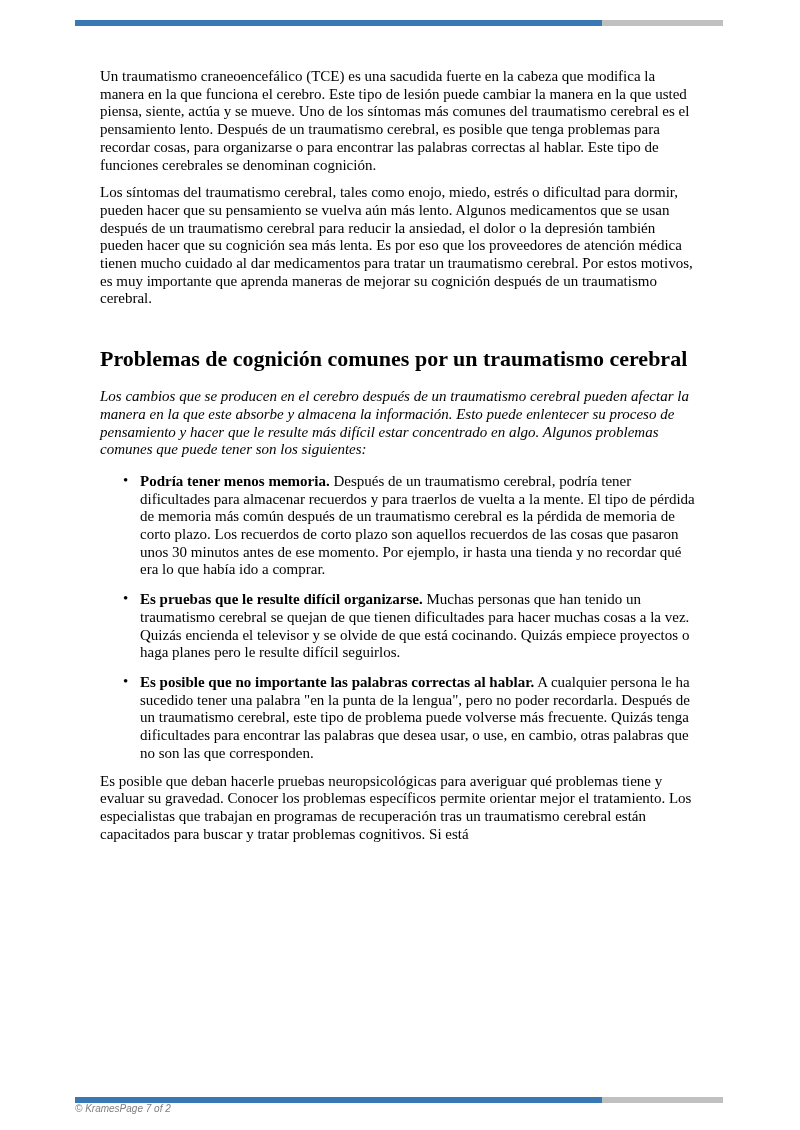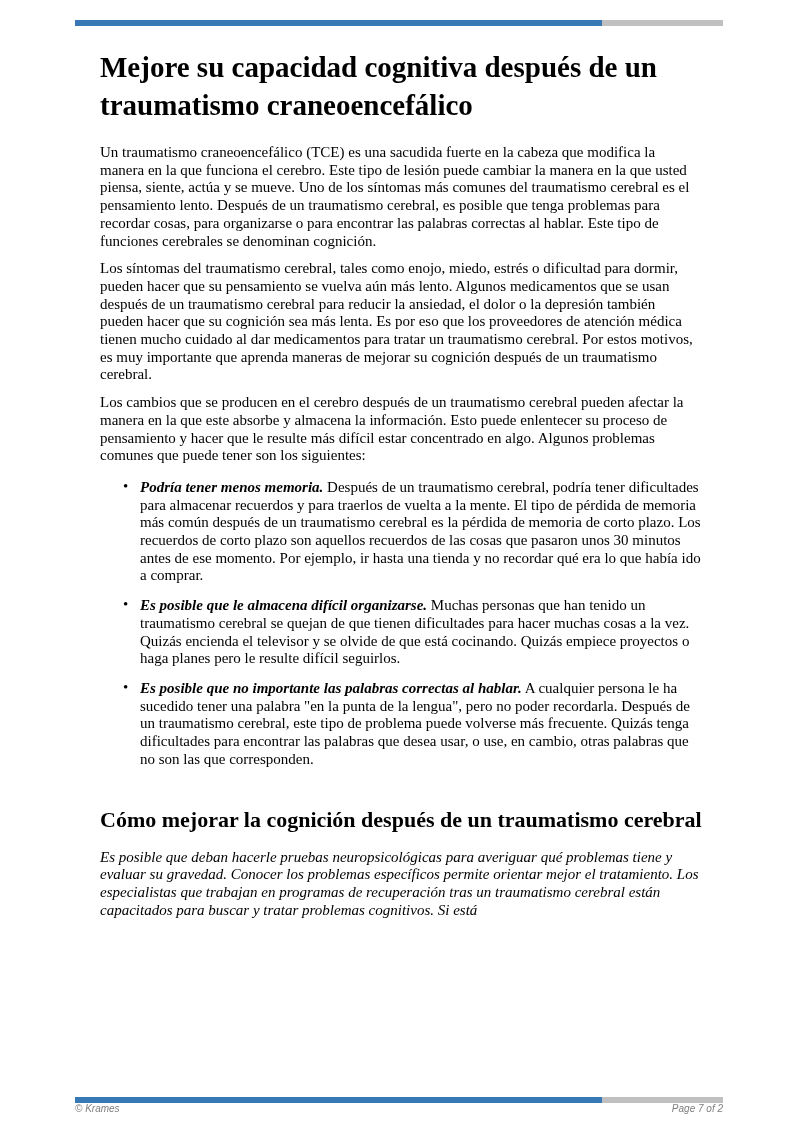--- a/index.html
+++ b/index.html
@@ -70,68 +70,66 @@
     line-height: 17.7px;
     margin-top: 12px;
   }
   ul.bullet-list li:first-child { margin-top: 0; }
   .bullet-marker {
     position: absolute;
     left: 23px;
     top: -1px;
     font-size: 15px;
   }
-  .bullet-lead { font-weight: bold; font-style: italic; }
+  .bullet-lead { font-weight: bold; }
   .footer-row {
     position: absolute;
     top: 1103px;
     left: 75px;
     width: 648px;
     display: flex;
-    justify-content: space-between;
     font-family: "Liberation Sans", "DejaVu Sans", sans-serif;
     font-style: italic;
     font-size: 10px;
     color: #7f7f7f;
   }
 </style>
 </head>
 <body>
 
 <div class="accent-bar" id="bar-top">
   <span class="seg-blue"></span><span class="seg-gray"></span>
 </div>
 
 <div class="content">
-  <h1 class="doc-title">Mejore su capacidad cognitiva después de un traumatismo craneoencefálico</h1>
 
   <p class="body-text first-para">Un traumatismo craneoencefálico (TCE) es una sacudida fuerte en la cabeza que modifica la manera en la que funciona el cerebro. Este tipo de lesión puede cambiar la manera en la que usted piensa, siente, actúa y se mueve. Uno de los síntomas más comunes del traumatismo cerebral es el pensamiento lento. Después de un traumatismo cerebral, es posible que tenga problemas para recordar cosas, para organizarse o para encontrar las palabras correctas al hablar. Este tipo de funciones cerebrales se denominan cognición.</p>
   <p class="body-text">Los síntomas del traumatismo cerebral, tales como enojo, miedo, estrés o dificultad para dormir, pueden hacer que su pensamiento se vuelva aún más lento. Algunos medicamentos que se usan después de un traumatismo cerebral para reducir la ansiedad, el dolor o la depresión también pueden hacer que su cognición sea más lenta. Es por eso que los proveedores de atención médica tienen mucho cuidado al dar medicamentos para tratar un traumatismo cerebral. Por estos motivos, es muy importante que aprenda maneras de mejorar su cognición después de un traumatismo cerebral.</p>
 
+  <h2 class="section-heading">Problemas de cognición comunes por un traumatismo cerebral</h2>
   <p class="body-text">Los cambios que se producen en el cerebro después de un traumatismo cerebral pueden afectar la manera en la que este absorbe y almacena la información. Esto puede enlentecer su proceso de pensamiento y hacer que le resulte más difícil estar concentrado en algo. Algunos problemas comunes que puede tener son los siguientes:</p>
 
   <ul class="bullet-list">
     <li>
       <span class="bullet-marker">•</span>
       <span class="bullet-lead">Podría tener menos memoria.</span>
       <span>Después de un traumatismo cerebral, podría tener dificultades para almacenar recuerdos y para traerlos de vuelta a la mente. El tipo de pérdida de memoria más común después de un traumatismo cerebral es la pérdida de memoria de corto plazo. Los recuerdos de corto plazo son aquellos recuerdos de las cosas que pasaron unos 30 minutos antes de ese momento. Por ejemplo, ir hasta una tienda y no recordar qué era lo que había ido a comprar.</span>
     </li>
     <li>
       <span class="bullet-marker">•</span>
-      <span class="bullet-lead">Es posible que le almacena difícil organizarse.</span>
+      <span class="bullet-lead">Es pruebas que le resulte difícil organizarse.</span>
       <span>Muchas personas que han tenido un traumatismo cerebral se quejan de que tienen dificultades para hacer muchas cosas a la vez. Quizás encienda el televisor y se olvide de que está cocinando. Quizás empiece proyectos o haga planes pero le resulte difícil seguirlos.</span>
     </li>
     <li>
       <span class="bullet-marker">•</span>
       <span class="bullet-lead">Es posible que no importante las palabras correctas al hablar.</span>
       <span>A cualquier persona le ha sucedido tener una palabra "en la punta de la lengua", pero no poder recordarla. Después de un traumatismo cerebral, este tipo de problema puede volverse más frecuente. Quizás tenga dificultades para encontrar las palabras que desea usar, o use, en cambio, otras palabras que no son las que corresponden.</span>
     </li>
   </ul>
 
-  <h2 class="section-heading">Cómo mejorar la cognición después de un traumatismo cerebral</h2>
   <p class="body-text">Es posible que deban hacerle pruebas neuropsicológicas para averiguar qué problemas tiene y evaluar su gravedad. Conocer los problemas específicos permite orientar mejor el tratamiento. Los especialistas que trabajan en programas de recuperación tras un traumatismo cerebral están capacitados para buscar y tratar problemas cognitivos. Si está</p>
 </div>
 
 <div class="accent-bar" id="bar-bottom">
   <span class="seg-blue"></span><span class="seg-gray"></span>
 </div>
 
 <div class="footer-row">
   <span>© Krames</span>
   <span>Page 7 of 2</span>

